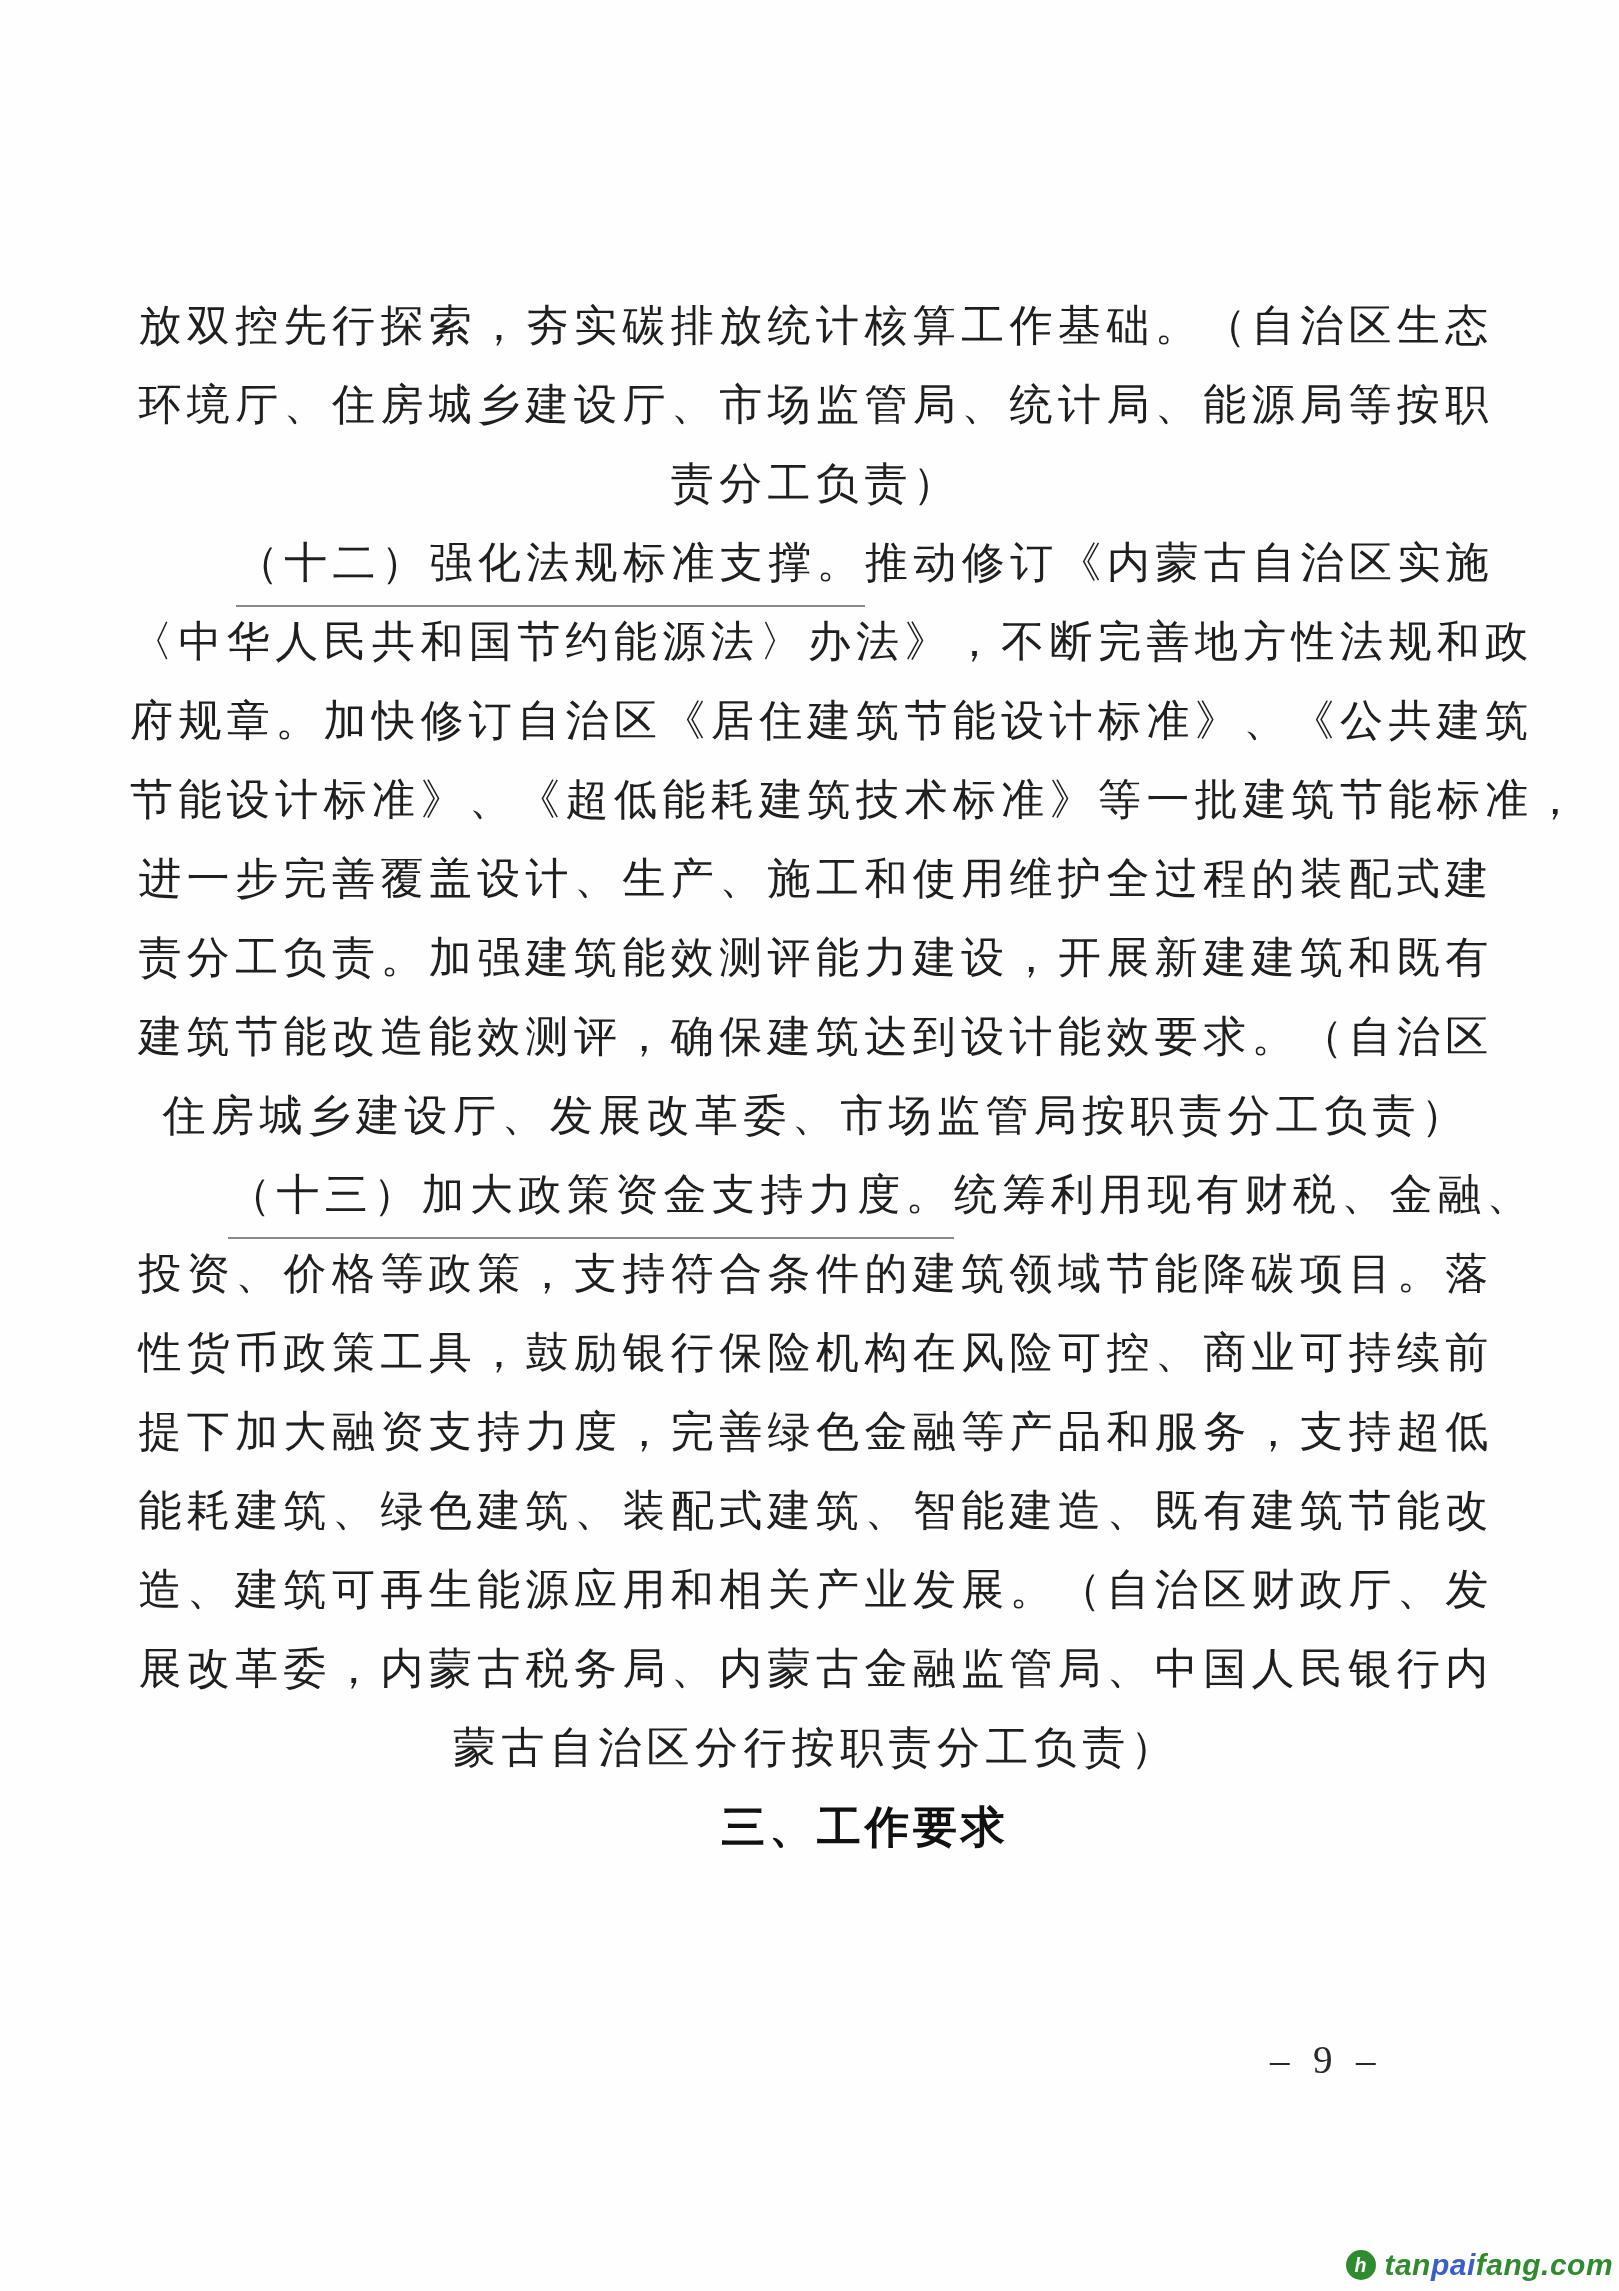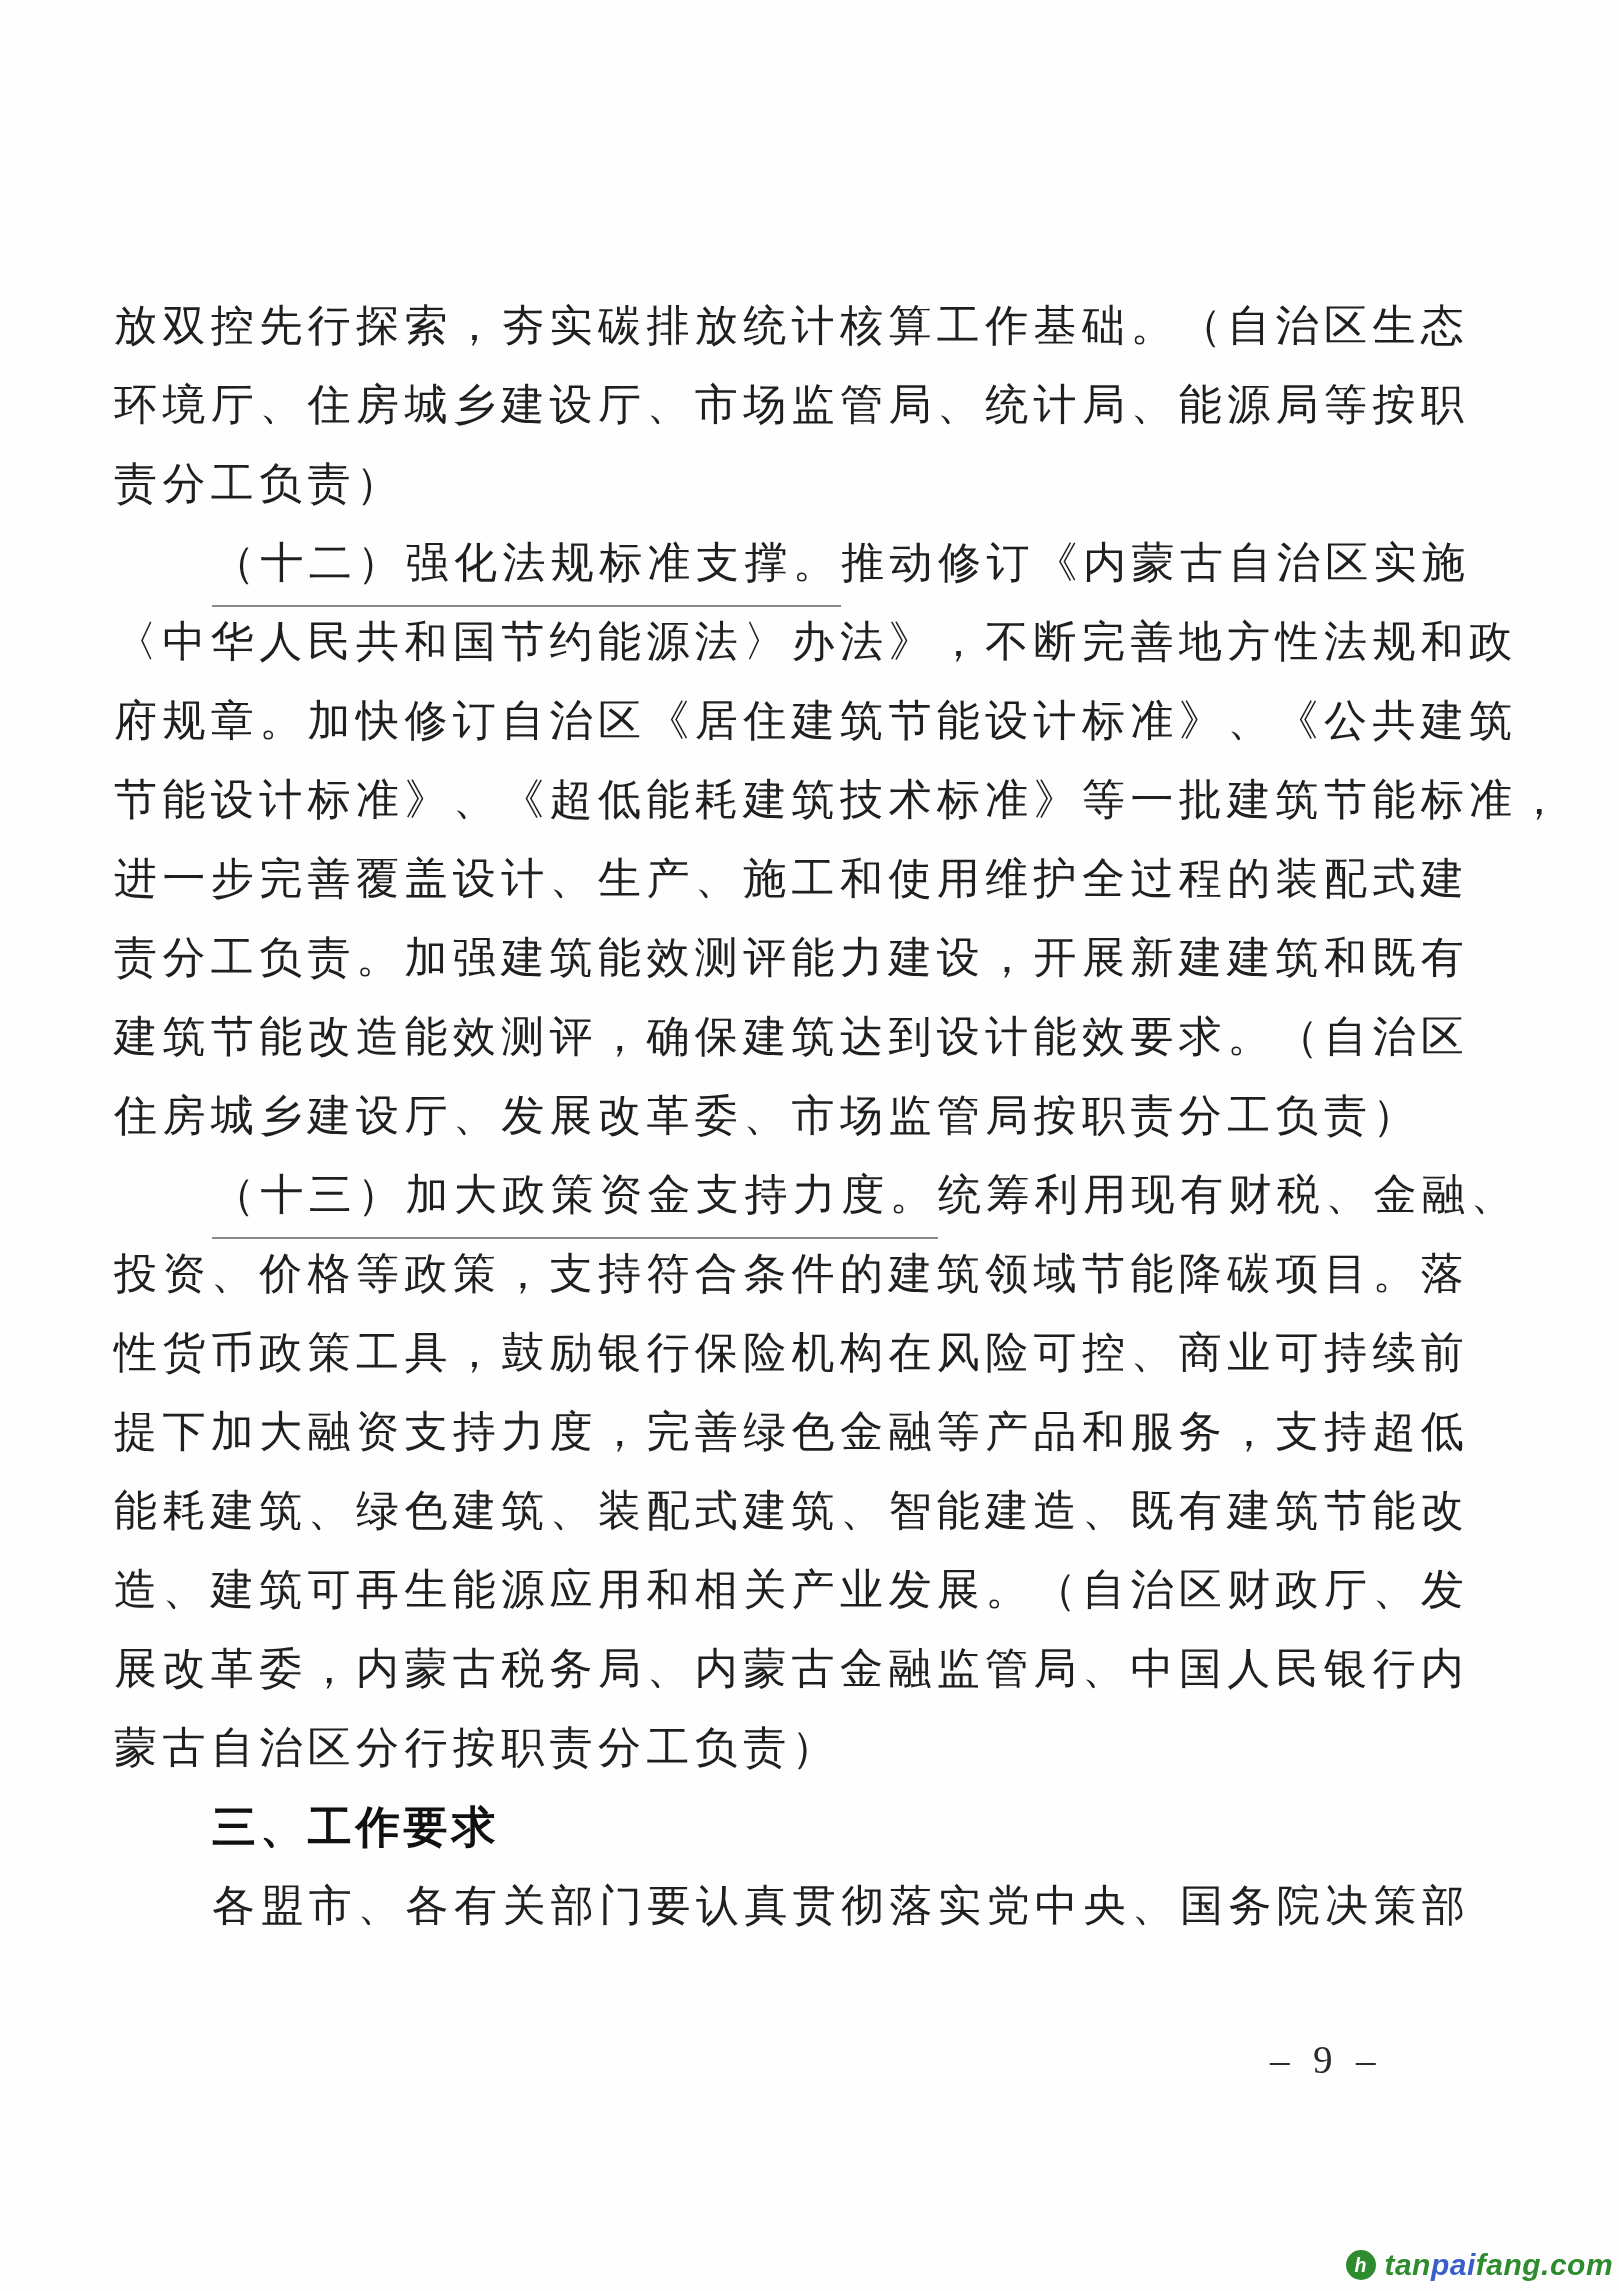--- a/index.html
+++ b/index.html
@@ -10,23 +10,24 @@
   .page {
     position: relative;
     width: 1619px;
     height: 2292px;
     background: #fefefe;
     overflow: hidden;
     font-family: "Liberation Serif", "DejaVu Serif", serif;
   }
   .text-block {
     position: absolute;
-    left: 114px;
+    left: 130px;
     top: 286px;
     width: 1372px;
+    text-align: center;
   }
   .line {
     height: 79px;
     line-height: 79px;
     white-space: nowrap;
     font-size: 43px;
     letter-spacing: 5.4px;
     color: #1f1f1f;
   }
   .line.indent { padding-left: 98px; }
@@ -99,21 +100,20 @@
       <div class="line"><span>住房城乡建设厅、发展改革委、市场监管局按职责分工负责）</span></div>
       <div class="line indent"><span class="seg-underline">（十三）加大政策资金支持力度。</span><span>统筹利用现有财税、金融、</span></div>
       <div class="line"><span>投资、价格等政策，支持符合条件的建筑领域节能降碳项目。落</span></div>
       <div class="line"><span>性货币政策工具，鼓励银行保险机构在风险可控、商业可持续前</span></div>
       <div class="line"><span>提下加大融资支持力度，完善绿色金融等产品和服务，支持超低</span></div>
       <div class="line"><span>能耗建筑、绿色建筑、装配式建筑、智能建造、既有建筑节能改</span></div>
       <div class="line"><span>造、建筑可再生能源应用和相关产业发展。（自治区财政厅、发</span></div>
       <div class="line"><span>展改革委，内蒙古税务局、内蒙古金融监管局、中国人民银行内</span></div>
       <div class="line"><span>蒙古自治区分行按职责分工负责）</span></div>
       <div class="line indent heading"><span>三、工作要求</span></div>
-      <div class="line indent"><span>各盟市、各有关部门要认真贯彻落实党中央、国务院决策部</span></div>
     </div>
   <div class="page-number">– 9 –</div>
   <div class="watermark">
     <span class="wm-logo">h</span>
     <span class="wm-text" id="wm-text"><span style="color: rgb(46, 139, 46);">tan</span><span style="color: rgb(58, 95, 200); text-align: center;">pai</span><span style="color: rgb(46, 139, 46); margin-top: 44px;">fang.com</span></span>
   </div>
 </div>
 
 
 </body></html>

